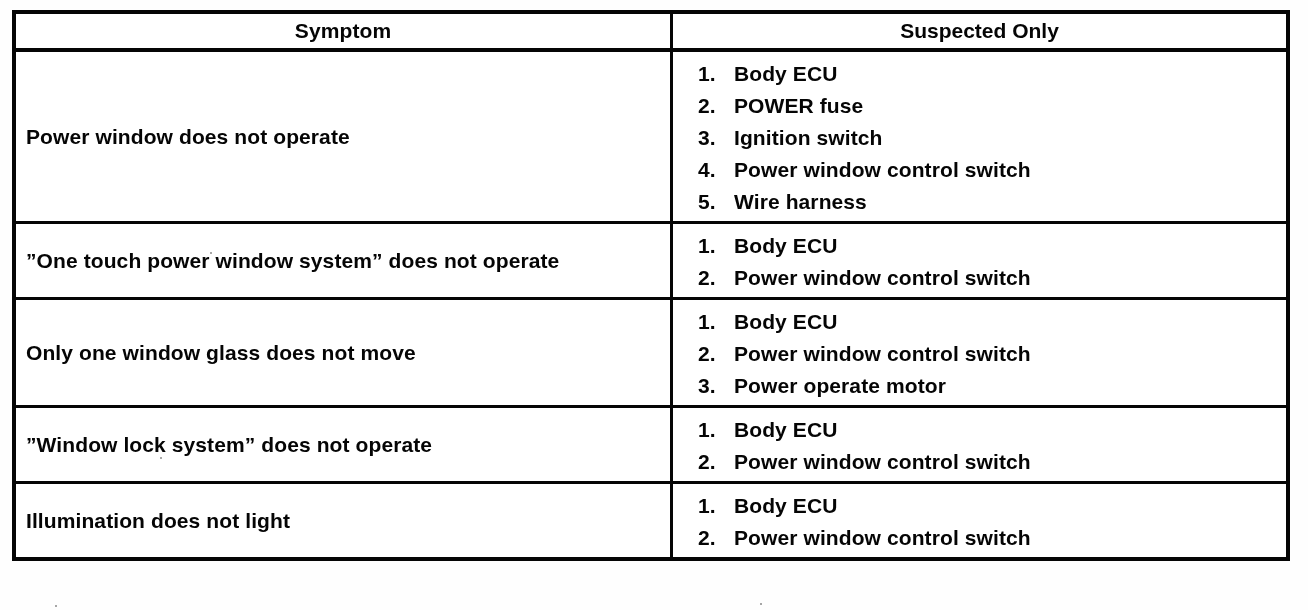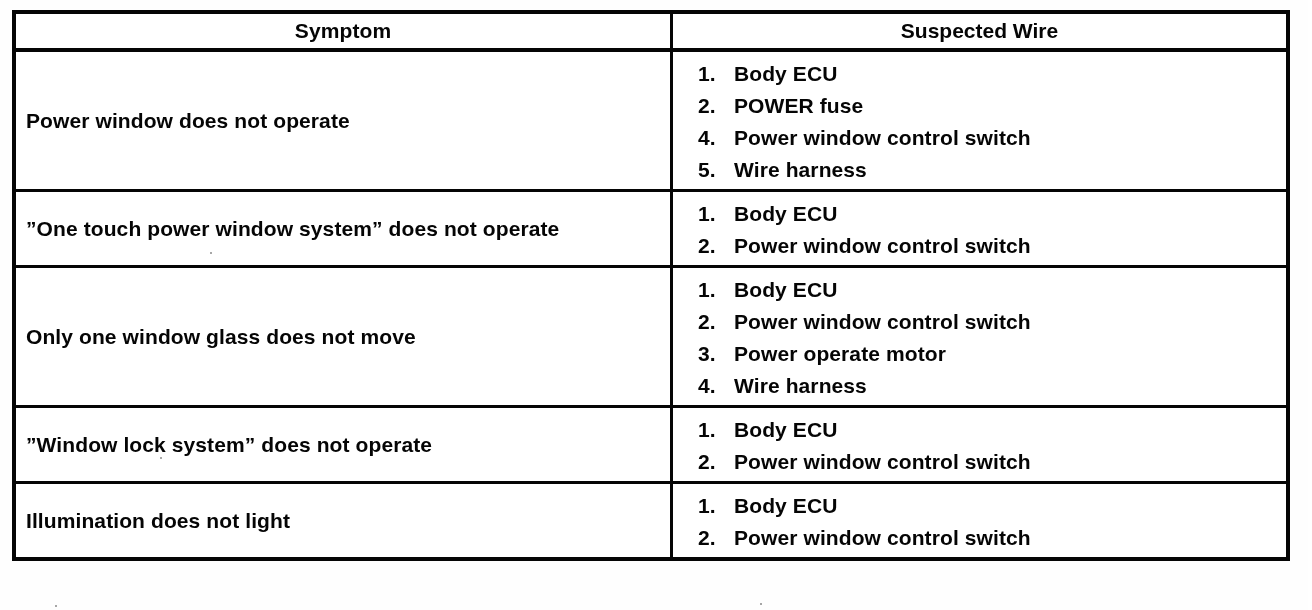--- a/index.html
+++ b/index.html
@@ -85,48 +85,48 @@
 </style>
 </head>
 <body>
 
 <div class="page">
 
   <div class="ttable">
 
     <div class="trow header">
       <div class="cell-symptom">Symptom</div>
-      <div class="cell-area">Suspected Wire</div>
+      <div class="cell-area">Suspected Only</div>
     </div>
 
     <div class="trow">
       <div class="cell-symptom">Power window does not operate</div>
       <div class="cell-area">
         <div class="area-item"><span class="area-num">1.</span><span>Body ECU</span></div>
         <div class="area-item"><span class="area-num">2.</span><span>POWER fuse</span></div>
+        <div class="area-item"><span class="area-num">3.</span><span>Ignition switch</span></div>
         <div class="area-item"><span class="area-num">4.</span><span>Power window control switch</span></div>
         <div class="area-item"><span class="area-num">5.</span><span>Wire harness</span></div>
       </div>
     </div>
 
     <div class="trow">
       <div class="cell-symptom">”One touch power window system” does not operate</div>
       <div class="cell-area">
         <div class="area-item"><span class="area-num">1.</span><span>Body ECU</span></div>
         <div class="area-item"><span class="area-num">2.</span><span>Power window control switch</span></div>
       </div>
     </div>
 
     <div class="trow">
       <div class="cell-symptom">Only one window glass does not move</div>
       <div class="cell-area">
         <div class="area-item"><span class="area-num">1.</span><span>Body ECU</span></div>
         <div class="area-item"><span class="area-num">2.</span><span>Power window control switch</span></div>
         <div class="area-item"><span class="area-num">3.</span><span>Power operate motor</span></div>
-        <div class="area-item"><span class="area-num">4.</span><span>Wire harness</span></div>
       </div>
     </div>
 
     <div class="trow">
       <div class="cell-symptom">”Window lock system” does not operate</div>
       <div class="cell-area">
         <div class="area-item"><span class="area-num">1.</span><span>Body ECU</span></div>
         <div class="area-item"><span class="area-num">2.</span><span>Power window control switch</span></div>
       </div>
     </div>

